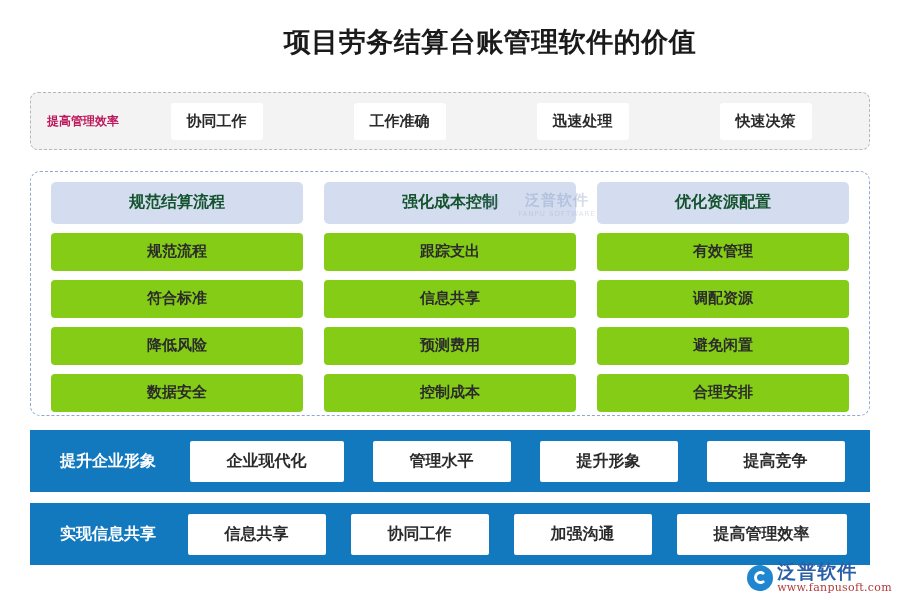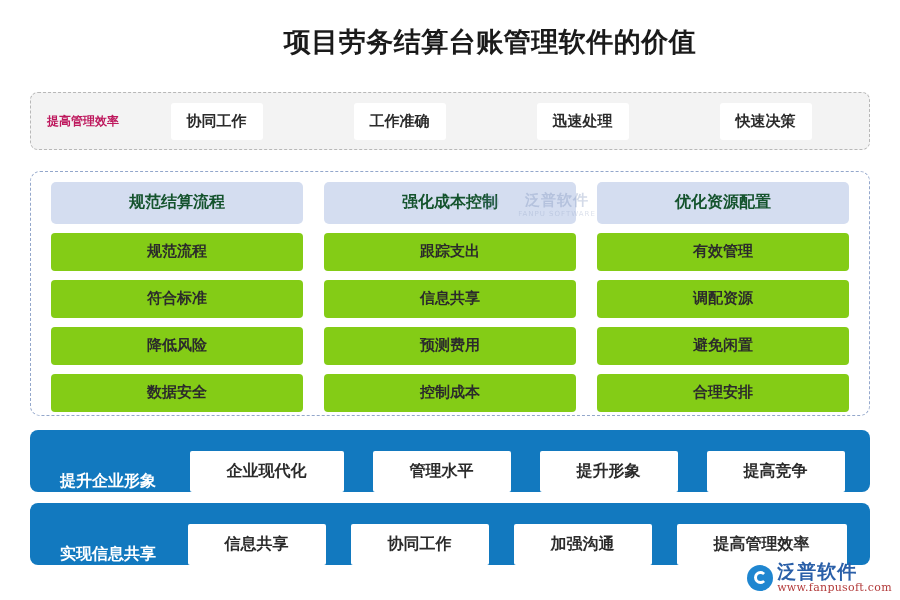--- a/index.html
+++ b/index.html
@@ -121,23 +121,23 @@
   }
 
   
   .band-blue {
     position: absolute;
     left: 30px;
     width: 840px;
     height: 62px;
     box-sizing: border-box;
     background: #1279bf;
-    border-radius: 8px;
-    display: flex;
-    align-items: flex-end;
+    border-radius: 0;
+    display: flex;
+    align-items: center;
     padding: 0 16px;
     gap: 18px;
   }
   .band-blue.row-a { top: 430px; }
   .band-blue.row-b { top: 503px; }
   .band-blue .band-label {
     font-size: 16px;
     font-weight: bold;
     color: #ffffff;
     white-space: nowrap;

